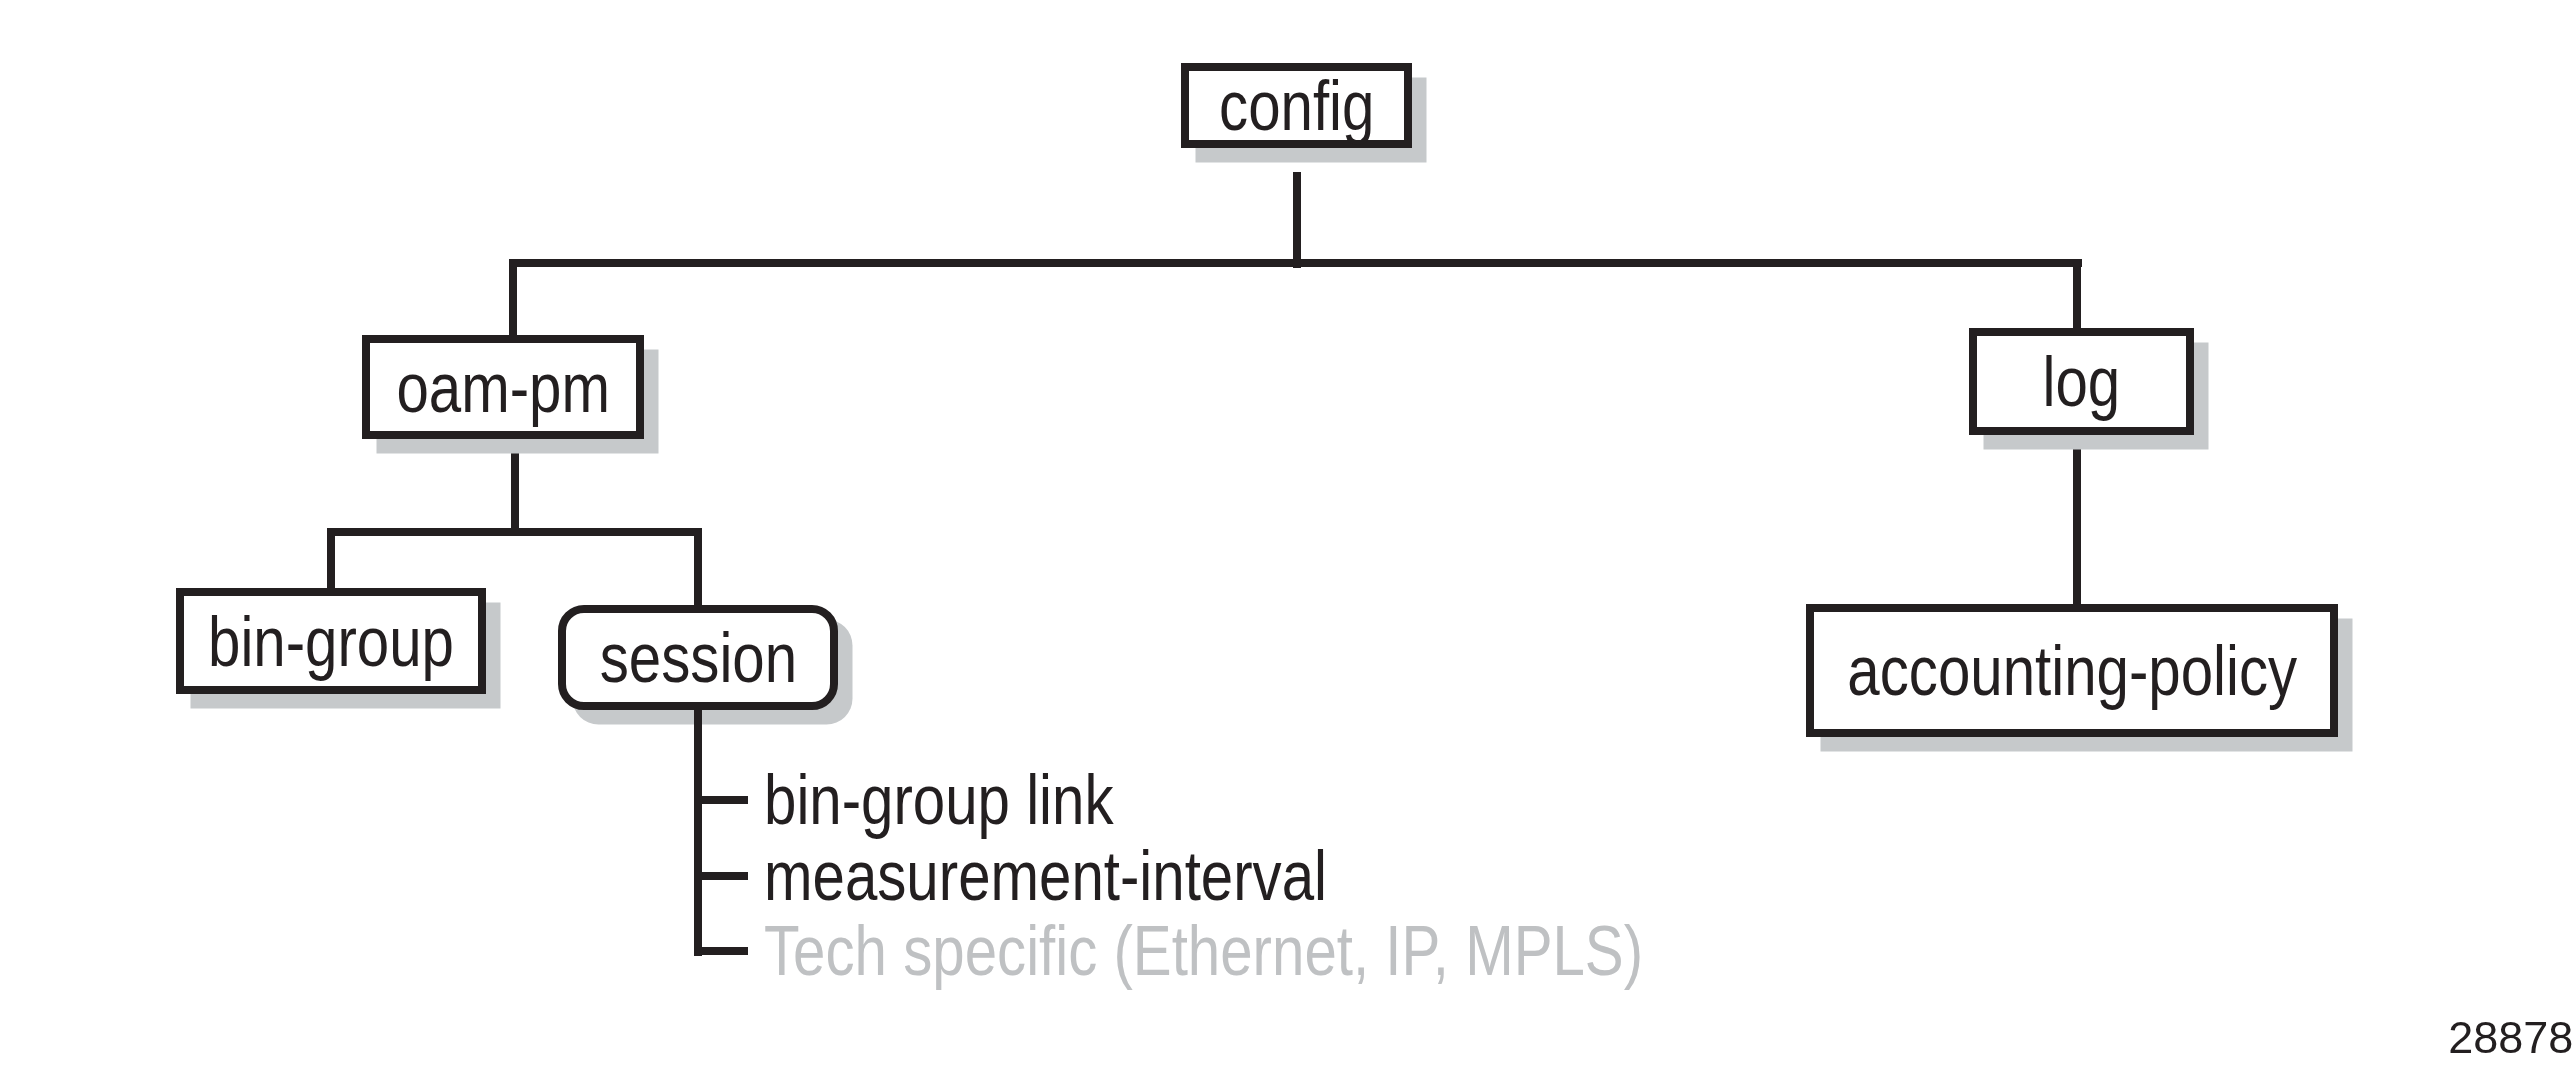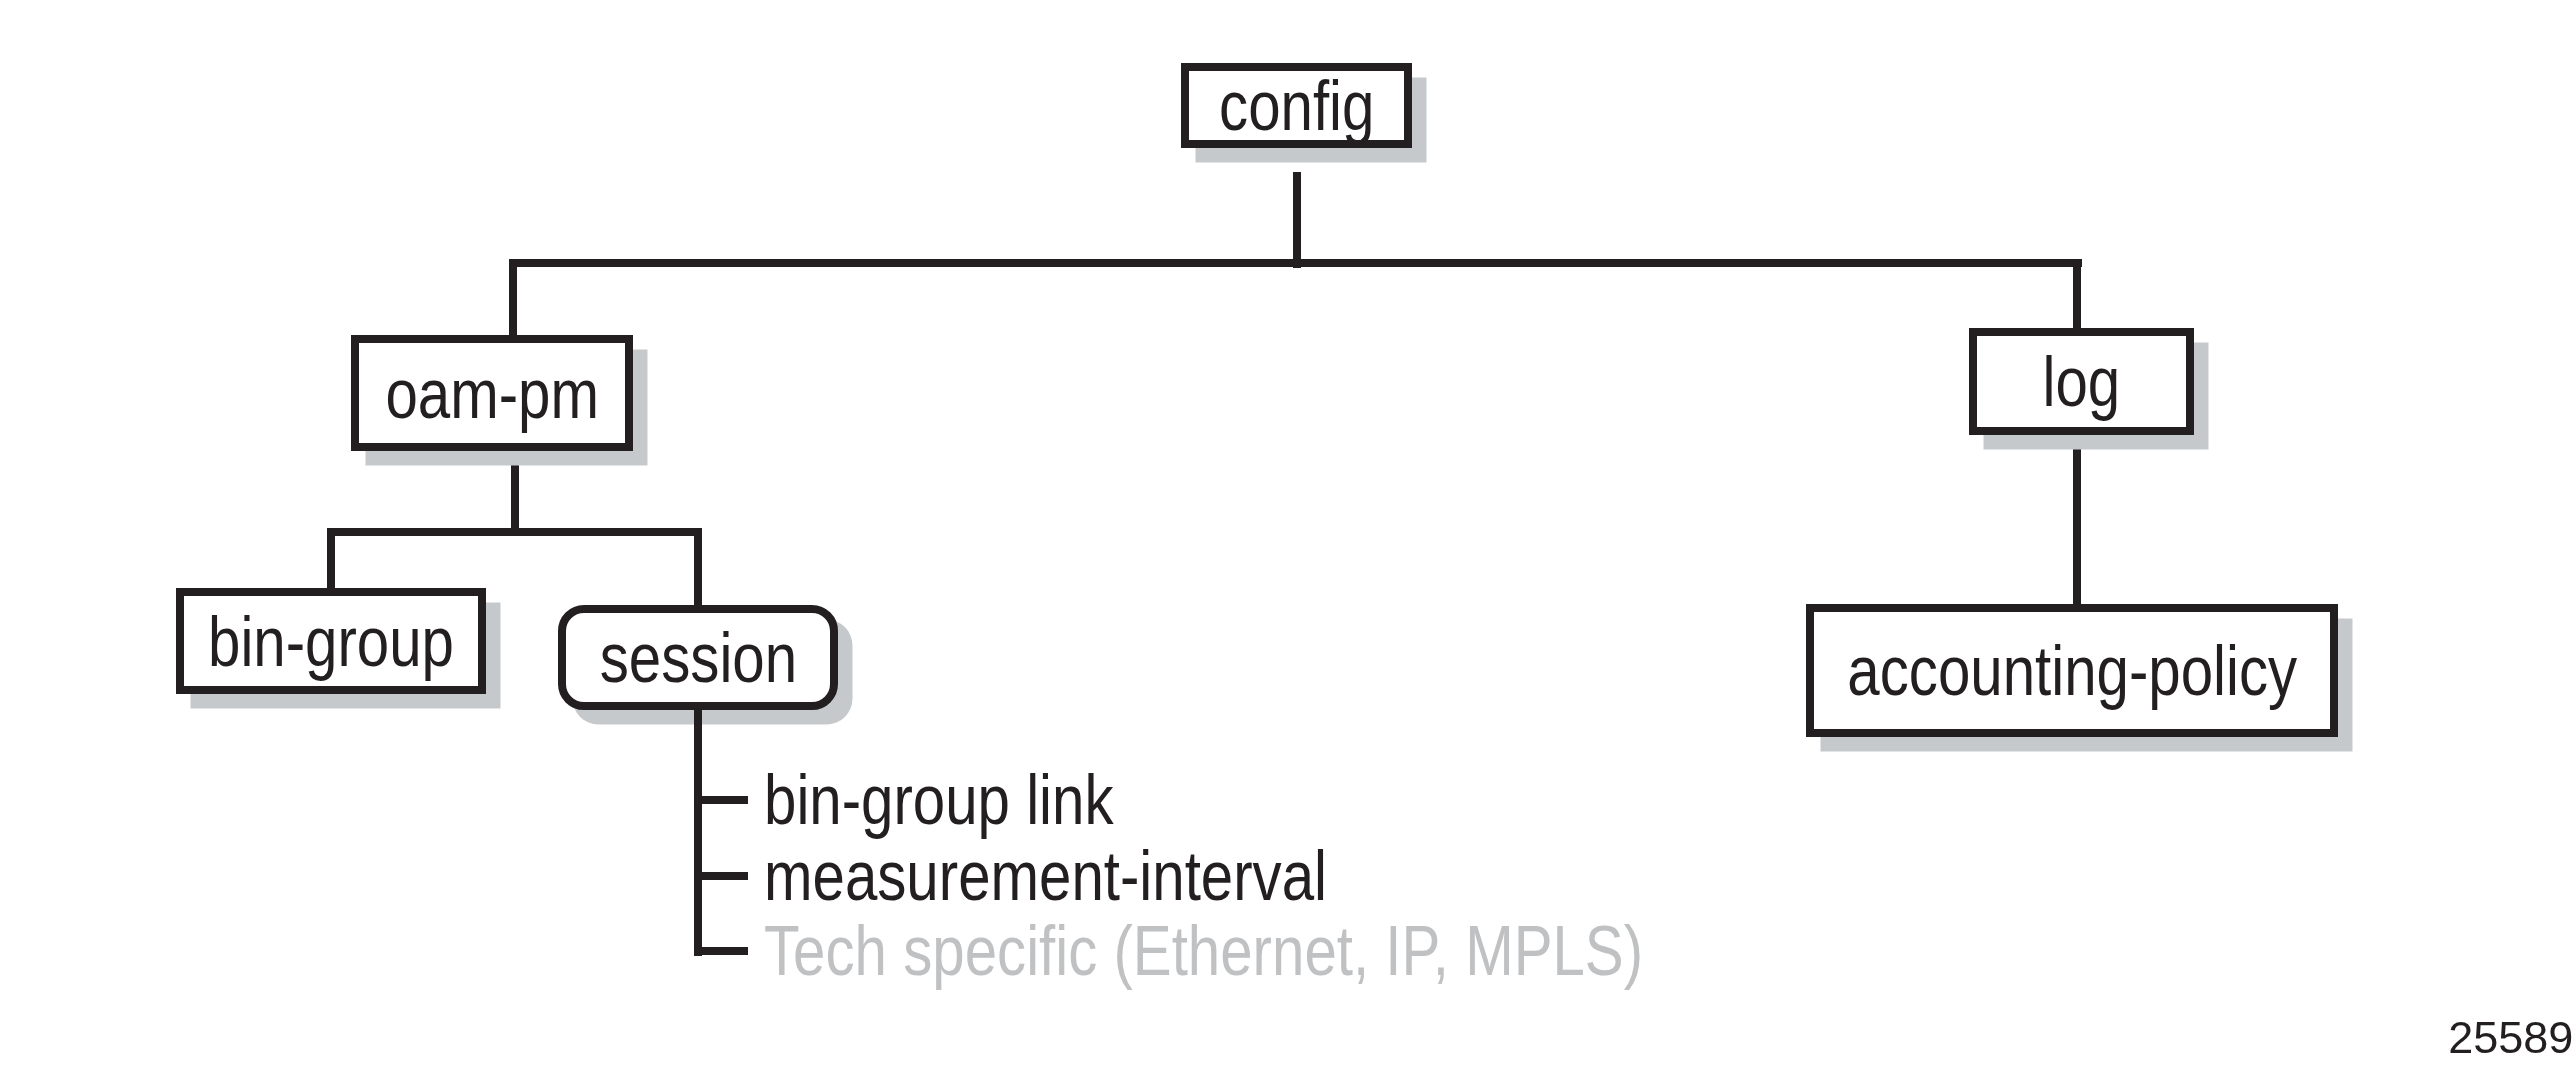--- a/index.html
+++ b/index.html
@@ -54,21 +54,21 @@
     position: absolute;
     top: 1014px;
     right: 2.7px;
     font-size: 45px;
     line-height: 47px;
     color: #231f20;
   }
 
   
   #box-config            { left: 1181px; top: 63px;  width: 231px; height: 85px; }
-  #box-oam-pm            { left: 351px;  top: 335px; width: 282px; height: 116px; }
+  #box-oam-pm            { left: 362px;  top: 335px; width: 282px; height: 104px; }
   #box-log               { left: 1969px; top: 328px; width: 225px; height: 107px; }
   #box-bin-group         { left: 176px;  top: 588px; width: 310px; height: 106px; }
   #box-session           { left: 558px;  top: 605px; width: 280px; height: 105px; border-radius: 26px; }
   #box-accounting-policy { left: 1806px; top: 604px; width: 532px; height: 133px; }
 
   
   #line-config-down      { left: 1293px; top: 172px; width: 8.1px;    height: 96px; }
   #line-level1-h         { left: 509px;  top: 259px; width: 1573px; height: 8.1px;   }
   #line-drop-oam-pm      { left: 509px;  top: 259px; width: 8.1px;    height: 80px;  }
   #line-drop-log         { left: 2073px; top: 259px; width: 8.1px;    height: 81px;  }
@@ -128,16 +128,16 @@
 
   <div class="line" id="line-session-spine"></div>
   <div class="line" id="tick-item-1"></div>
   <div class="line" id="tick-item-2"></div>
   <div class="line" id="tick-item-3"></div>
 
   <div class="leaf-item" id="item-1">bin-group link</div>
   <div class="leaf-item" id="item-2">measurement-interval</div>
   <div class="leaf-item muted" id="item-3">Tech specific (Ethernet, IP, MPLS)</div>
 
-  <div class="figure-number">25589</div>
+  <div class="figure-number">28878</div>
 
 </div>
 
 
 </body></html>

